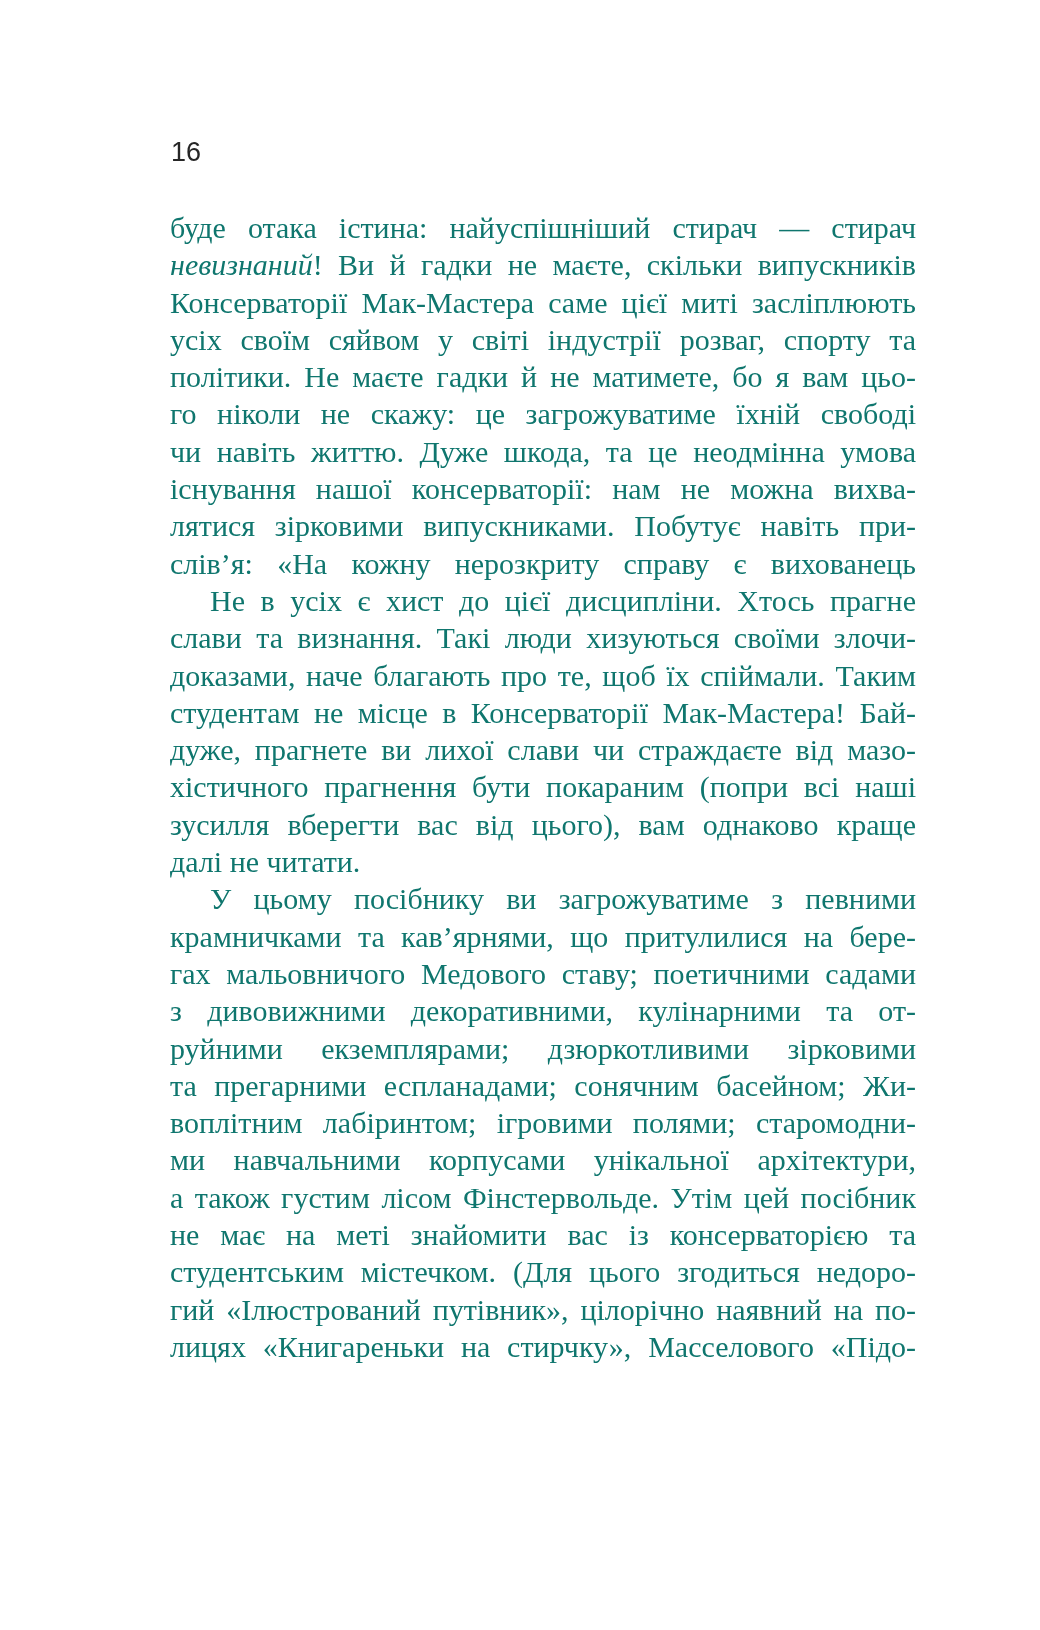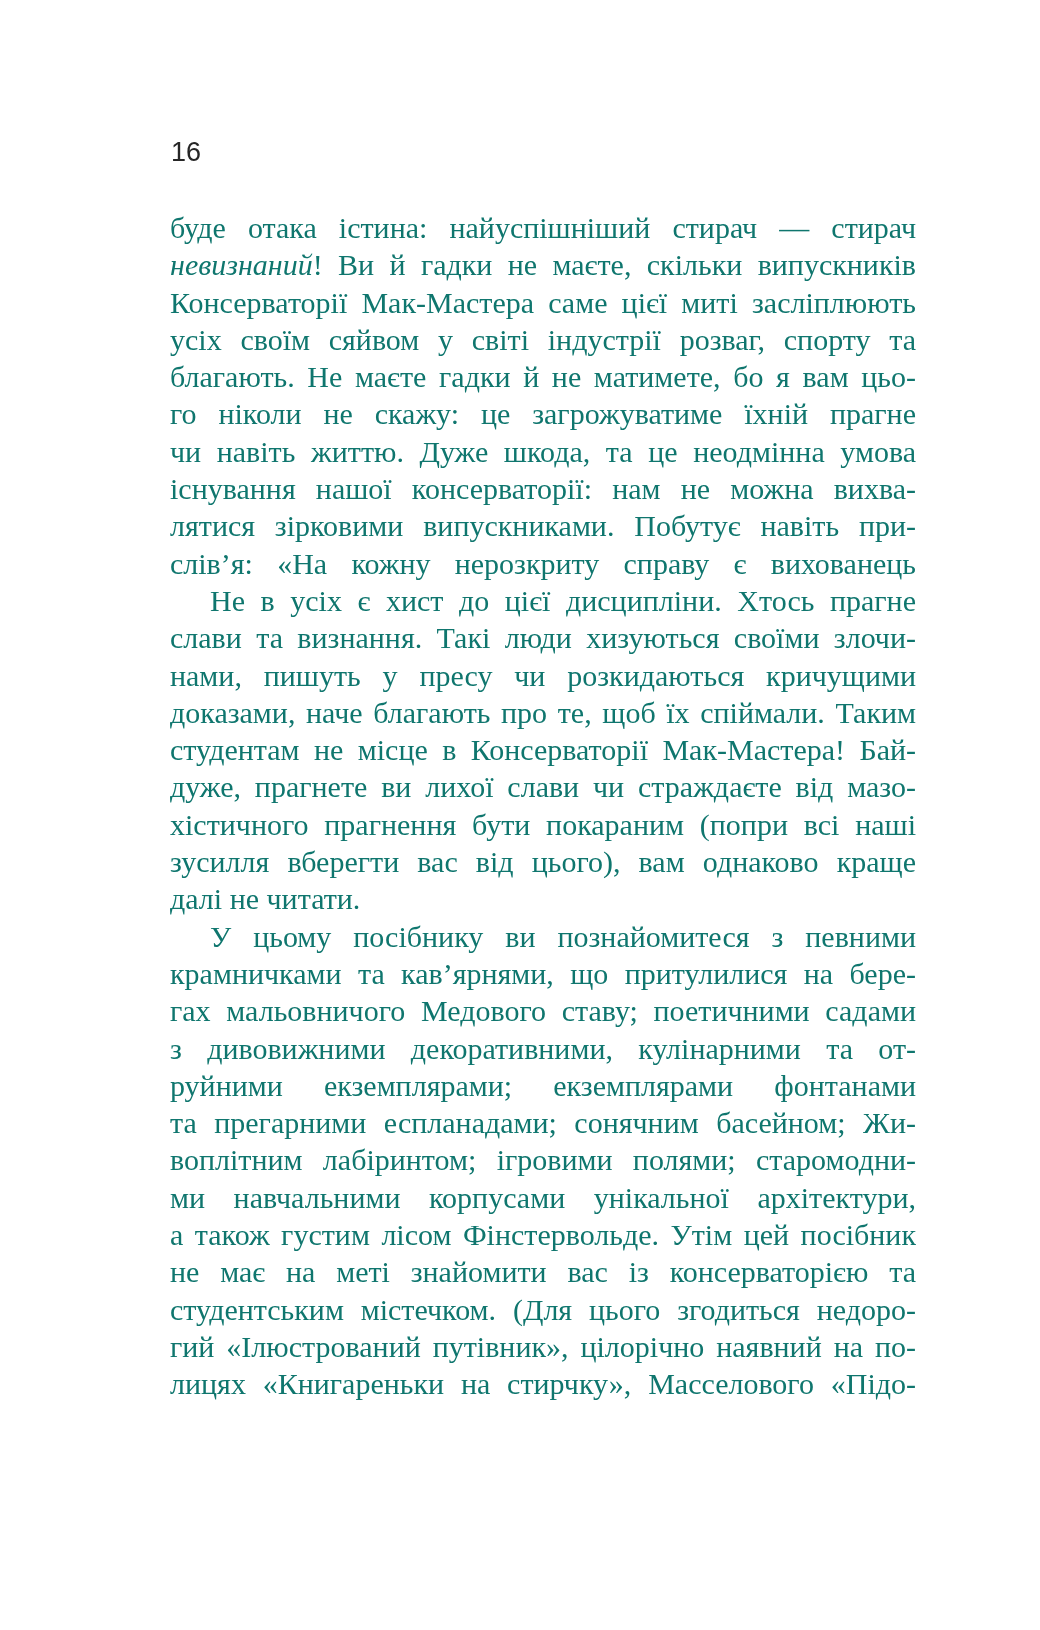--- a/index.html
+++ b/index.html
@@ -52,40 +52,39 @@
 </head>
 <body>
 
 <div class="page">
   <div class="page-number">16</div>
   <div class="text-block" id="text-block">
       <div class="line"><span>буде отака істина: найуспішніший стирач — стирач</span></div>
       <div class="line"><span class="italic">невизнаний</span><span>! Ви й гадки не маєте, скільки випускників</span></div>
       <div class="line"><span>Консерваторії Мак-Мастера саме цієї миті засліплюють</span></div>
       <div class="line"><span>усіх своїм сяйвом у світі індустрії розваг, спорту та</span></div>
-      <div class="line"><span>благають. Не маєте гадки й не матимете, бо я вам цьо-</span></div>
-      <div class="line"><span>го ніколи не скажу: це загрожуватиме їхній прагне</span></div>
+      <div class="line"><span>політики. Не маєте гадки й не матимете, бо я вам цьо-</span></div>
+      <div class="line"><span>го ніколи не скажу: це загрожуватиме їхній свободі</span></div>
       <div class="line"><span>чи навіть життю. Дуже шкода, та це неодмінна умова</span></div>
       <div class="line"><span>існування нашої консерваторії: нам не можна вихва-</span></div>
       <div class="line"><span>лятися зірковими випускниками. Побутує навіть при-</span></div>
       <div class="line"><span>слів’я: «На кожну нерозкриту справу є вихованець</span></div>
       <div class="line indent"><span>Не в усіх є хист до цієї дисципліни. Хтось прагне</span></div>
       <div class="line"><span>слави та визнання. Такі люди хизуються своїми злочи-</span></div>
-      <div class="line"><span>нами, пишуть у пресу чи розкидаються кричущими</span></div>
       <div class="line"><span>доказами, наче благають про те, щоб їх спіймали. Таким</span></div>
       <div class="line"><span>студентам не місце в Консерваторії Мак-Мастера! Бай-</span></div>
       <div class="line"><span>дуже, прагнете ви лихої слави чи страждаєте від мазо-</span></div>
       <div class="line"><span>хістичного прагнення бути покараним (попри всі наші</span></div>
       <div class="line"><span>зусилля вберегти вас від цього), вам однаково краще</span></div>
       <div class="line para-end"><span>далі не читати.</span></div>
-      <div class="line indent"><span>У цьому посібнику ви познайомитеся з певними</span></div>
+      <div class="line indent"><span>У цьому посібнику ви загрожуватиме з певними</span></div>
       <div class="line"><span>крамничками та кав’ярнями, що притулилися на бере-</span></div>
       <div class="line"><span>гах мальовничого Медового ставу; поетичними садами</span></div>
       <div class="line"><span>з дивовижними декоративними, кулінарними та от-</span></div>
-      <div class="line"><span>руйними екземплярами; екземплярами фонтанами</span></div>
+      <div class="line"><span>руйними екземплярами; дзюркотливими зірковими</span></div>
       <div class="line"><span>та прегарними еспланадами; сонячним басейном; Жи-</span></div>
       <div class="line"><span>воплітним лабіринтом; ігровими полями; старомодни-</span></div>
       <div class="line"><span>ми навчальними корпусами унікальної архітектури,</span></div>
       <div class="line"><span>а також густим лісом Фінстервольде. Утім цей посібник</span></div>
       <div class="line"><span>не має на меті знайомити вас із консерваторією та</span></div>
       <div class="line"><span>студентським містечком. (Для цього згодиться недоро-</span></div>
       <div class="line"><span>гий «Ілюстрований путівник», цілорічно наявний на по-</span></div>
       <div class="line"><span>лицях «Книгареньки на стирчку», Масселового «Підо-</span></div>
     </div>
 </div>

